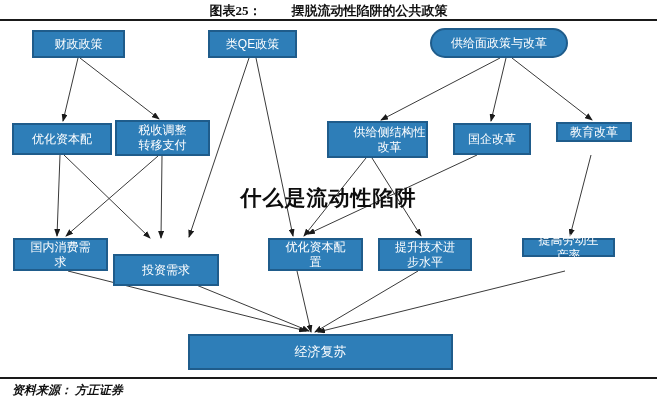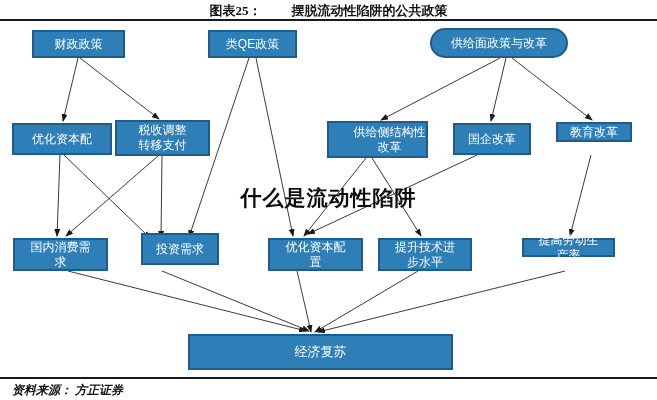--- a/index.html
+++ b/index.html
@@ -25,21 +25,21 @@
   }
   #n-caizheng{left:32px;top:30px;width:93px;height:28px;}
   #n-qe{left:208px;top:30px;width:89px;height:28px;}
   #n-gongjimian{left:430px;top:28px;width:138px;height:30px;border-radius:15px;}
   #n-kuoda{left:12px;top:123px;width:100px;height:32px;}
   #n-shuishou{left:115px;top:120px;width:95px;height:36px;}
   #n-gongjice{left:327px;top:121px;width:101px;height:37px;padding-left:24px;}
   #n-guoqi{left:453px;top:123px;width:78px;height:32px;}
   #n-jiaoyu{left:556px;top:122px;width:76px;height:20px;}
   #n-guonei{left:13px;top:238px;width:95px;height:33px;}
-  #n-touzi{left:113px;top:233px;width:78px;height:32px;margin-left:28px;}
+  #n-touzi{left:113px;top:254px;width:106px;height:32px;}
   #n-youhua{left:268px;top:238px;width:95px;height:33px;}
   #n-tisheng{left:378px;top:238px;width:94px;height:33px;}
   #n-tigao{left:522px;top:238px;width:93px;height:19px;}
   #n-jingji{left:188px;top:334px;width:265px;height:36px;font-size:13px;}
   .center-text{
     position:absolute;top:184px;left:0;right:0;text-align:center;
     font-weight:bold;font-size:21px;letter-spacing:1px;color:#0d0d0d;
   }
   .source-row{
     position:absolute;top:382px;left:12px;

